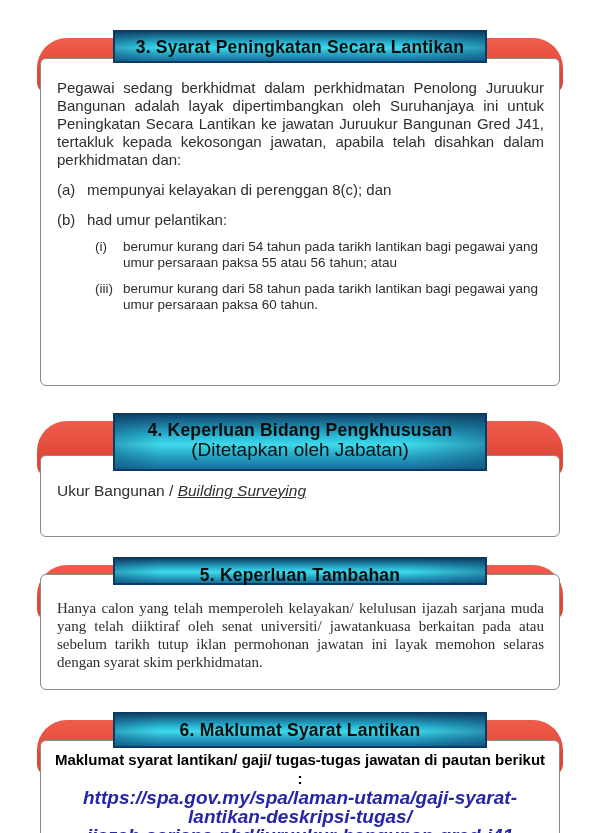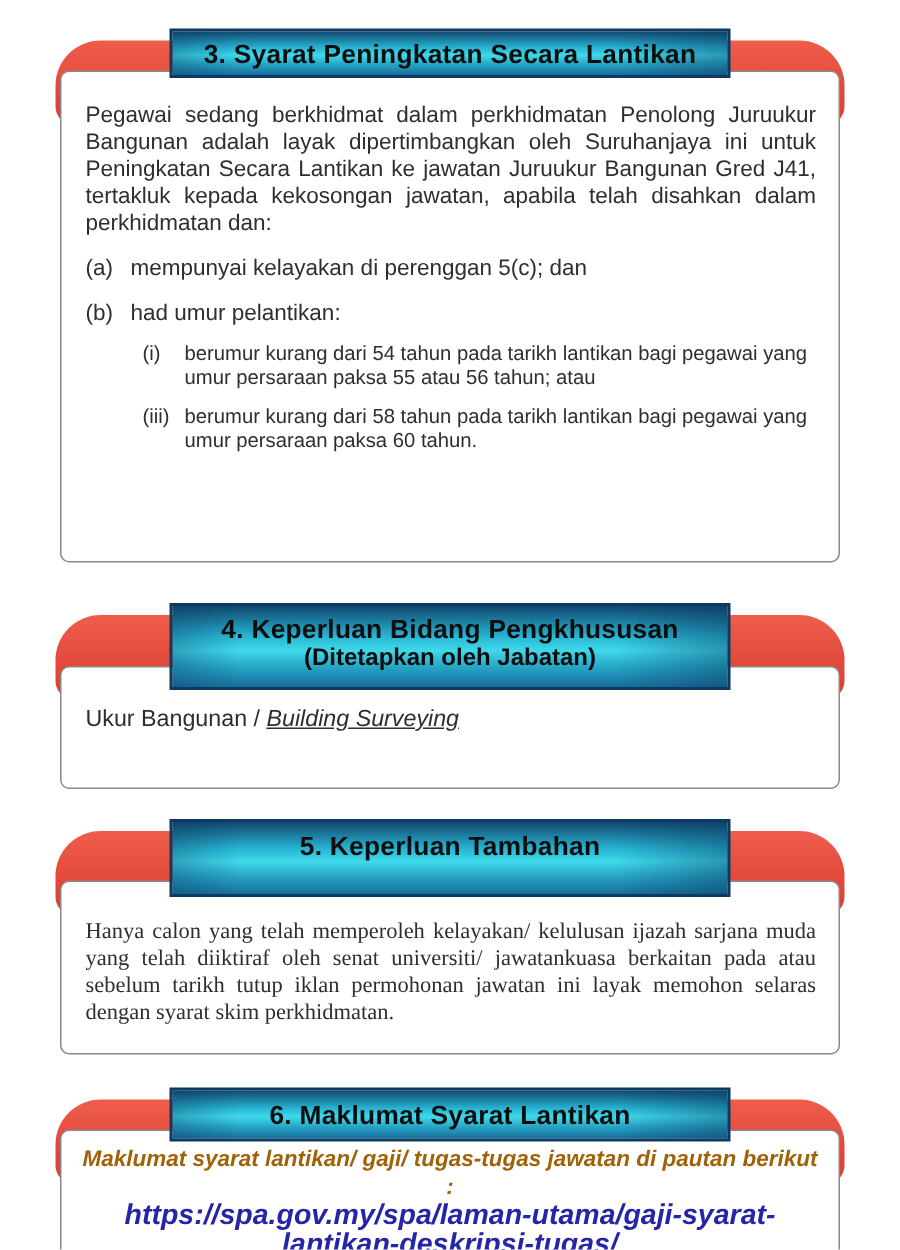--- a/index.html
+++ b/index.html
@@ -1,21 +1,21 @@
 <!DOCTYPE html>
 <html><head>
 <meta charset="utf-8">
 <style>
   html, body { margin:0; padding:0; background:#ffffff; }
   body {
     width:600px; height:833px; overflow:hidden;
     font-family:"Liberation Sans", sans-serif;
     color:#2e2e2e;
   }
-  .page { width:600px; height:833px; box-sizing:border-box; padding-top:19px; position:relative; }
+  .page { width:600px; height:833px; box-sizing:border-box; padding-top:30px; position:relative; }
 
   .section { width:520px; margin:0 auto; position:relative; }
 
   .ribbon {
     position:absolute; top:8px; left:-3px; right:-3px; height:56px;
     background:linear-gradient(to bottom, #ef5d4c 0%, #e24a3c 55%, #d8422f 100%);
     border-radius:30px 30px 12px 12px;
     z-index:0;
   }
 
@@ -23,21 +23,21 @@
     position:relative; z-index:2;
     width:374px; margin:0 auto;
     background:
       linear-gradient(to right, rgba(10,55,95,0.32), rgba(10,55,95,0) 12%, rgba(10,55,95,0) 80%, rgba(10,55,95,0.40)),
       linear-gradient(to bottom, #11486f 0%, #28b6d4 38%, #3fd9ea 55%, #27a6c6 75%, #176e9c 100%);
     border:2px solid #0d3a60;
     box-sizing:border-box;
     text-align:center; color:#0d0d0d;
   }
   .banner .t1 { font-weight:bold; font-size:17.5px; letter-spacing:0.2px; }
-  .banner .t2 { font-weight:bold; font-size:16px; }
+  .banner .t2 { font-weight:normal; font-size:19px; }
 
   .box {
     position:relative; z-index:1;
     background:#ffffff;
     border:1.5px solid #8a8a8a;
     border-radius:6px;
     box-sizing:border-box;
   }
 
   
@@ -53,48 +53,48 @@
   .s4 { margin-top:27px; }
   .s4 .banner { height:58px; padding-top:4px; }
   .s4 .banner .t1 { display:block; line-height:22px; }
   .s4 .banner .t2 { display:block; line-height:17px; }
   .s4 .box { margin-top:-16px; min-height:82px; padding:26px 16px 0 16px; }
   .field { font-size:15.5px; }
   .field .it { font-style:italic;text-decoration:underline; }
 
   
   .s5 { margin-top:20px; }
-  .s5 .banner { height:52px; line-height:33px; }
+  .s5 .banner { height:28px; line-height:33px; }
   .s5 .box { margin-top:-11px; min-height:116px; padding:24px 15px 0 16px;font-family:Liberation Serif, serif; }
 
   
   .s6 { margin-top:22px; }
   .s6 .banner { height:36px; line-height:32px; }
   .s6 .box { margin-top:-8px; min-height:71px; padding:9px 12px 6px 12px; text-align:center; }
-  .intro { font-weight:bold; font-size:15px; line-height:19px; color:#a16207;font-style:italic; }
+  .intro { font-weight:bold; font-size:15px; line-height:19px; color:#000000; }
   .link {
     display:block; color:#2525a8; font-weight:bold; font-style:italic;
     font-size:19px; line-height:19px; text-decoration:none; cursor:pointer;
   }
 </style>
 </head>
 <body>
 
 <div class="page">
 
   <div class="section s3">
     <div class="ribbon"></div>
     <div class="banner">
       <span class="t1">3. Syarat Peningkatan Secara Lantikan</span>
     </div>
     <div class="box">
       <p class="para">Pegawai sedang berkhidmat dalam perkhidmatan Penolong Juruukur Bangunan adalah layak dipertimbangkan oleh Suruhanjaya ini untuk Peningkatan Secara Lantikan ke jawatan Juruukur Bangunan Gred J41, tertakluk kepada kekosongan jawatan, apabila telah disahkan dalam perkhidmatan dan:</p>
       <div class="list-row">
         <span class="lbl">(a)</span>
-        <span class="txt">mempunyai kelayakan di perenggan 5(c); dan</span>
+        <span class="txt">mempunyai kelayakan di perenggan 8(c); dan</span>
       </div>
       <div class="list-row">
         <span class="lbl">(b)</span>
         <span class="txt">had umur pelantikan:</span>
       </div>
       <div class="list-row sub">
         <span class="lbl">(i)</span>
         <span class="txt">berumur kurang dari 54 tahun pada tarikh lantikan bagi pegawai yang umur persaraan paksa 55 atau 56 tahun; atau</span>
       </div>
       <div class="list-row sub">

